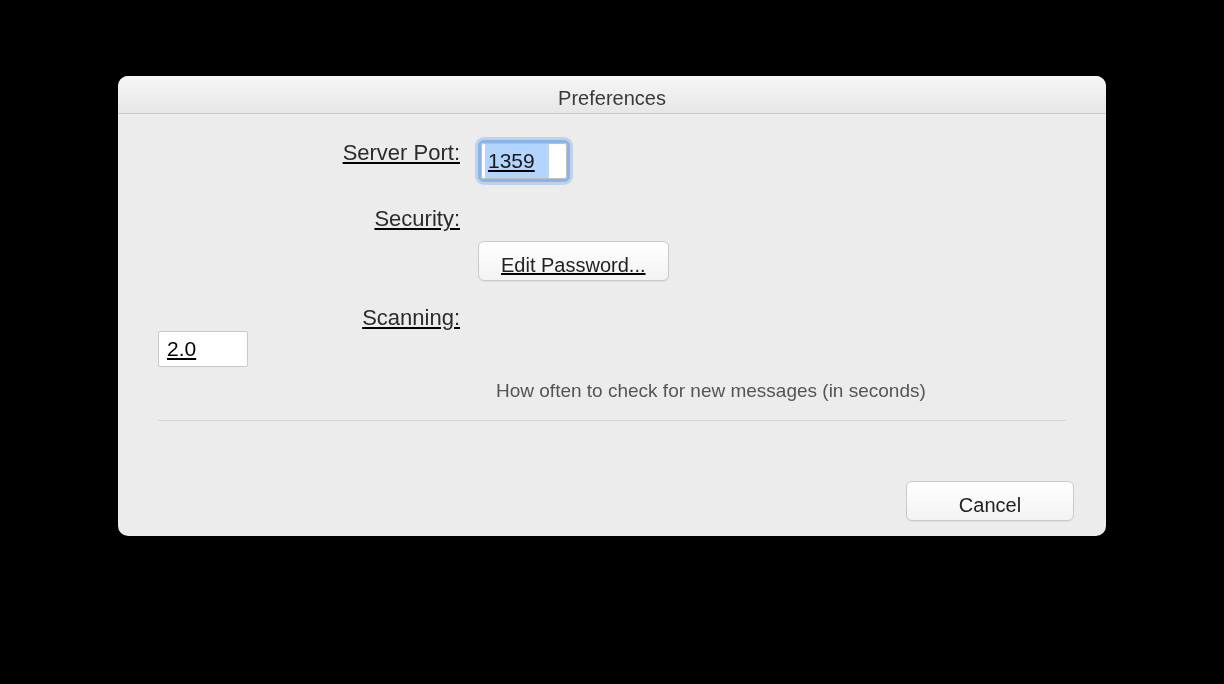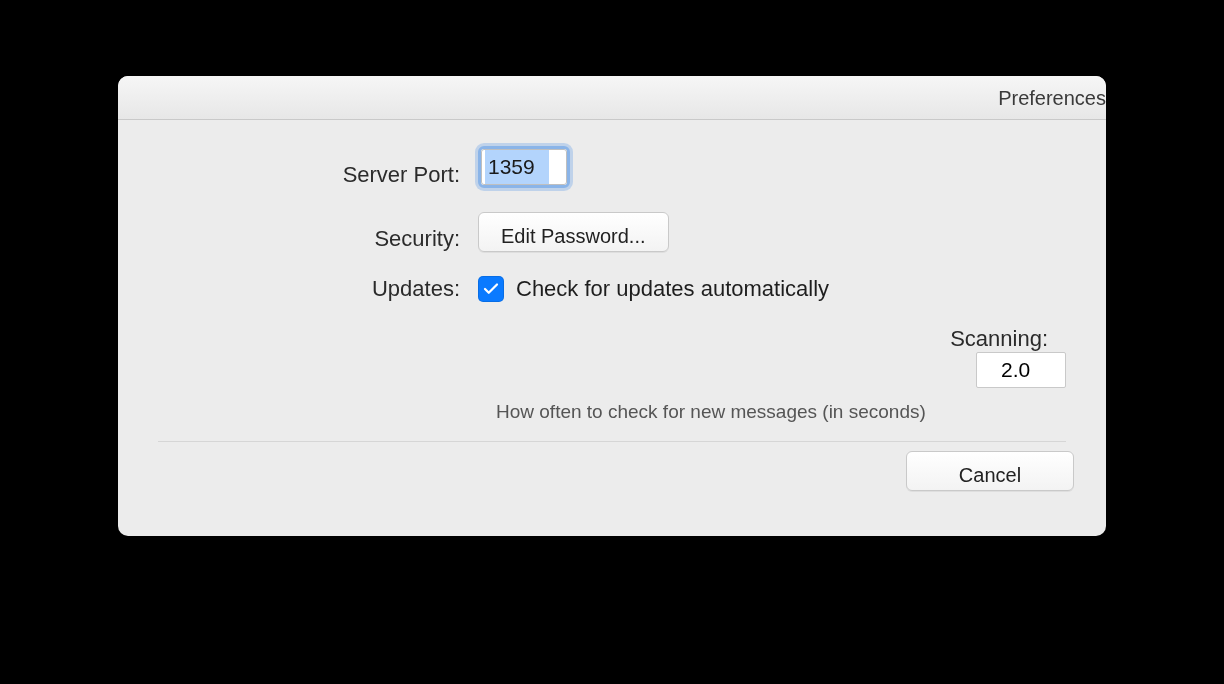--- a/index.html
+++ b/index.html
@@ -5,63 +5,63 @@
     * { box-sizing: border-box; margin: 0; padding: 0; }
     html, body { width:1224px; height:684px; background:#000; font-family:-apple-system,"Helvetica Neue",Helvetica,Arial,sans-serif; }
     .stage { position:relative; width:1224px; height:684px; }
     .dialog {
       position:absolute; left:118px; top:76px; width:988px; height:460px;
       background:#ececec; border-radius:10px;
       box-shadow:0 30px 60px rgba(0,0,0,0.55), 0 0 0 1px rgba(0,0,0,0.12);
       overflow:hidden;
     }
     .titlebar {
-      height:44px; line-height:44px; text-align:right;
+      height:38px; line-height:44px; text-align:center;
       background:linear-gradient(#f6f6f6,#e7e7e7);
       border-bottom:1px solid #c9c9c9;
       font-size:20px; color:#3a3a3a;
     }
     .body { padding:26px 40px 10px 40px; }
-    .row { display:flex; align-items:flex-end; margin-bottom:24px; }
+    .row { display:flex; align-items:flex-start; margin-bottom:24px;text-decoration:underline; }
     .row.tight { margin-bottom:6px;flex-direction:column; }
     .label { width:320px; text-align:right; padding-right:18px; font-size:22px; color:#2b2b2b; }
     .field { flex:1; display:flex; align-items:center; }
     .port-wrap {
       display:inline-flex; align-items:center;
       border:3px solid #8ab4e8; border-radius:6px; padding:0;
       box-shadow:0 0 0 3px rgba(138,180,232,0.45);
       background:#fff;
     }
     .port-input {
       width:86px; height:36px; border:1px solid #bfbfbf; border-radius:3px;
       padding:0 6px; font-size:21px; color:#1a1a1a;
     }
     .port-input::selection { background:#b3d4fc; }
     .port-input.sel { background:linear-gradient(#b3d4fc,#b3d4fc) no-repeat; background-size:64px 100%; background-position:3px 0; }
     .mac-btn {
       height:40px; padding:12px 22px; font-size:20px; color:#222;
       background:linear-gradient(#ffffff,#f3f3f3);
       border:1px solid #c9c9c9; border-radius:6px;
-      box-shadow:0 1px 0 rgba(0,0,0,0.06); cursor:default;
+      box-shadow:0 1px 0 rgba(0,0,0,0.06); cursor:default;margin-top:35px;
     }
     .checkbox {
       width:26px; height:26px; border-radius:5px; background:#0a7aff;
       display:inline-flex; align-items:center; justify-content:center;
       margin-right:12px; box-shadow:inset 0 0 0 1px rgba(0,0,0,0.1);
     }
     .checkbox svg { width:18px; height:18px; }
     .checklabel { font-size:22px; color:#1e1e1e; }
     .num-input {
       width:90px; height:36px; border:1px solid #c9c9c9; background:#fff;
-      font-size:21px; padding:0 24px; border-radius:2px;
+      font-size:21px; padding:0 8px; border-radius:2px;
     }
     .hint { margin-left:338px; font-size:19px; color:#555; margin-top:13px; }
     .sep { height:1px; background:#d6d6d6; margin-top:18px; }
     .footer {
-      position:absolute; bottom:16px; left:0; right:0; height:86px;
+      position:absolute; bottom:4px; left:0; right:0; height:86px;
       display:flex; align-items:center; justify-content:flex-end;
       padding:0 32px 12px 32px;
     }
     .footer .mac-btn { width:168px; height:40px; text-align:center; }
     .footer .mac-btn + .mac-btn { margin-left:24px; }
     .btn-primary {
       background:linear-gradient(#4aa3ff,#0a7aff);
       border:1px solid #0a66d6; color:#fff;
       box-shadow:0 1px 2px rgba(10,122,255,0.4);
     }
@@ -85,31 +85,20 @@
         </div>
       </div>
 
       <div class="row">
         <div class="label">Security:</div>
         <div class="field">
           <button class="mac-btn">Edit Password...</button>
         </div>
       </div>
 
-      <div class="row">
-        <div class="label">Updates:</div>
-        <div class="field">
-          <span class="checkbox" role="checkbox" aria-checked="true">
-            <svg viewBox="0 0 24 24">
-                <path d="M4 12l5 5L20 6" fill="none" stroke="#fff" stroke-width="3" stroke-linecap="round" stroke-linejoin="round"></path>
-              </svg>
-          </span>
-          <span class="checklabel">Check for updates automatically</span>
-        </div>
-      </div>
 
       <div class="row tight">
         <div class="label">Scanning:</div>
         <div class="field">
           <input class="num-input" type="text" value="2.0" style="">
         </div>
       </div>
       <div class="hint">How often to check for new messages (in seconds)</div>
 
       <div class="sep"></div>

